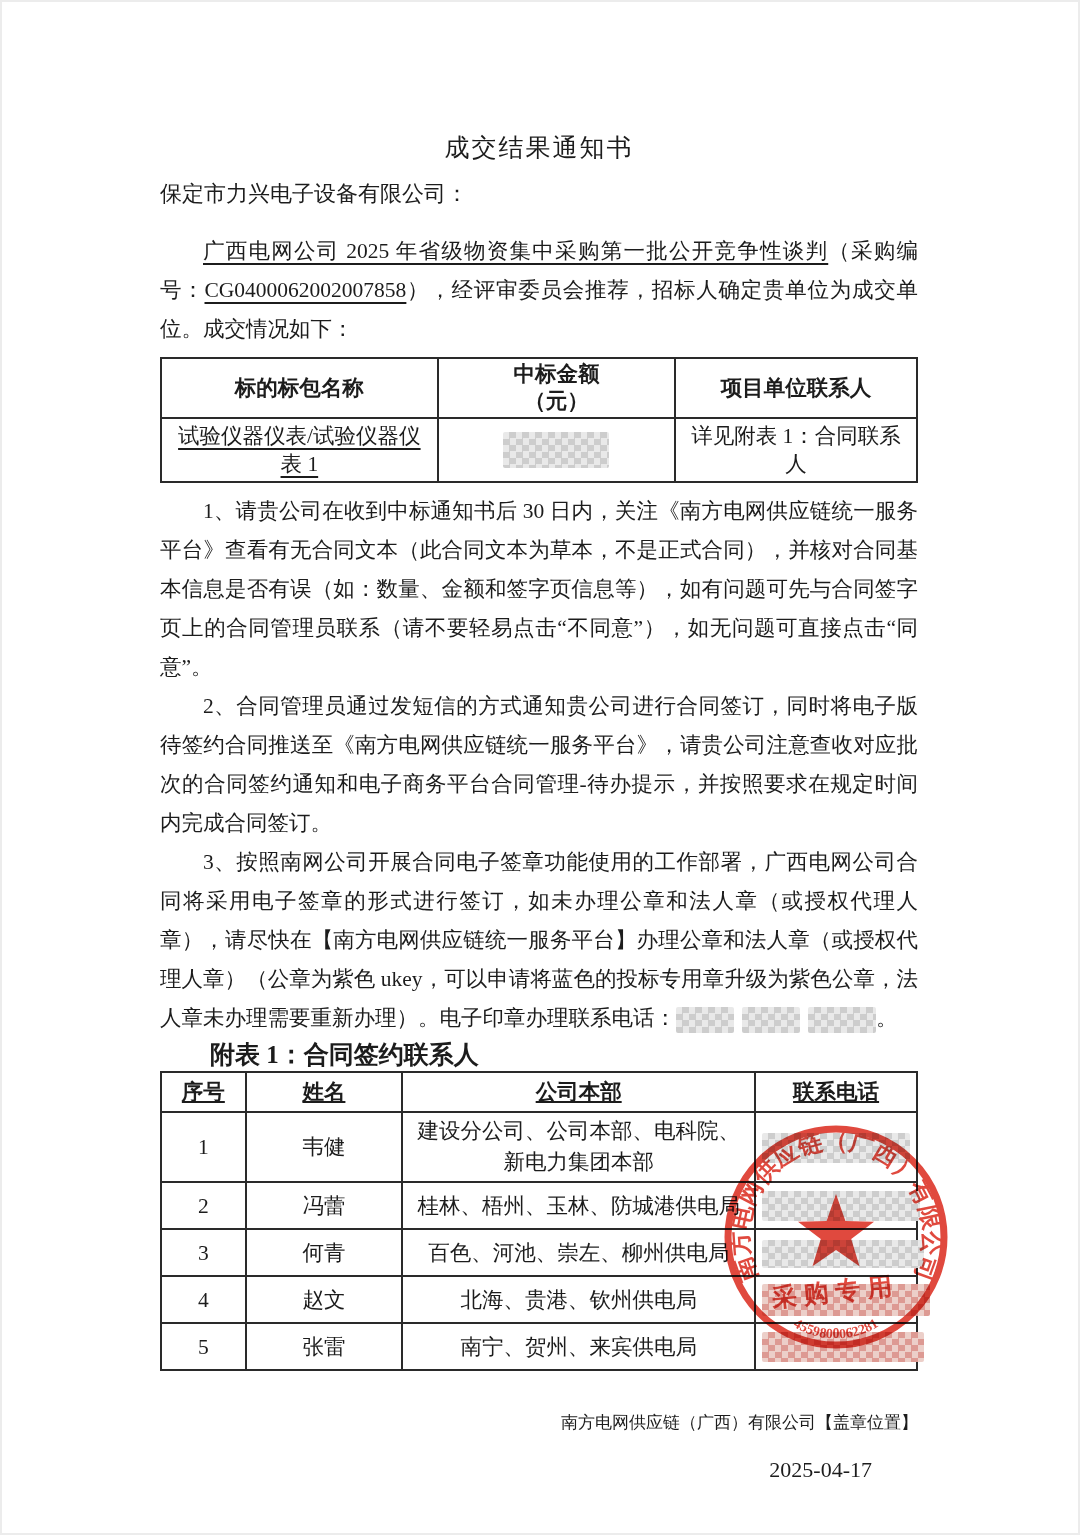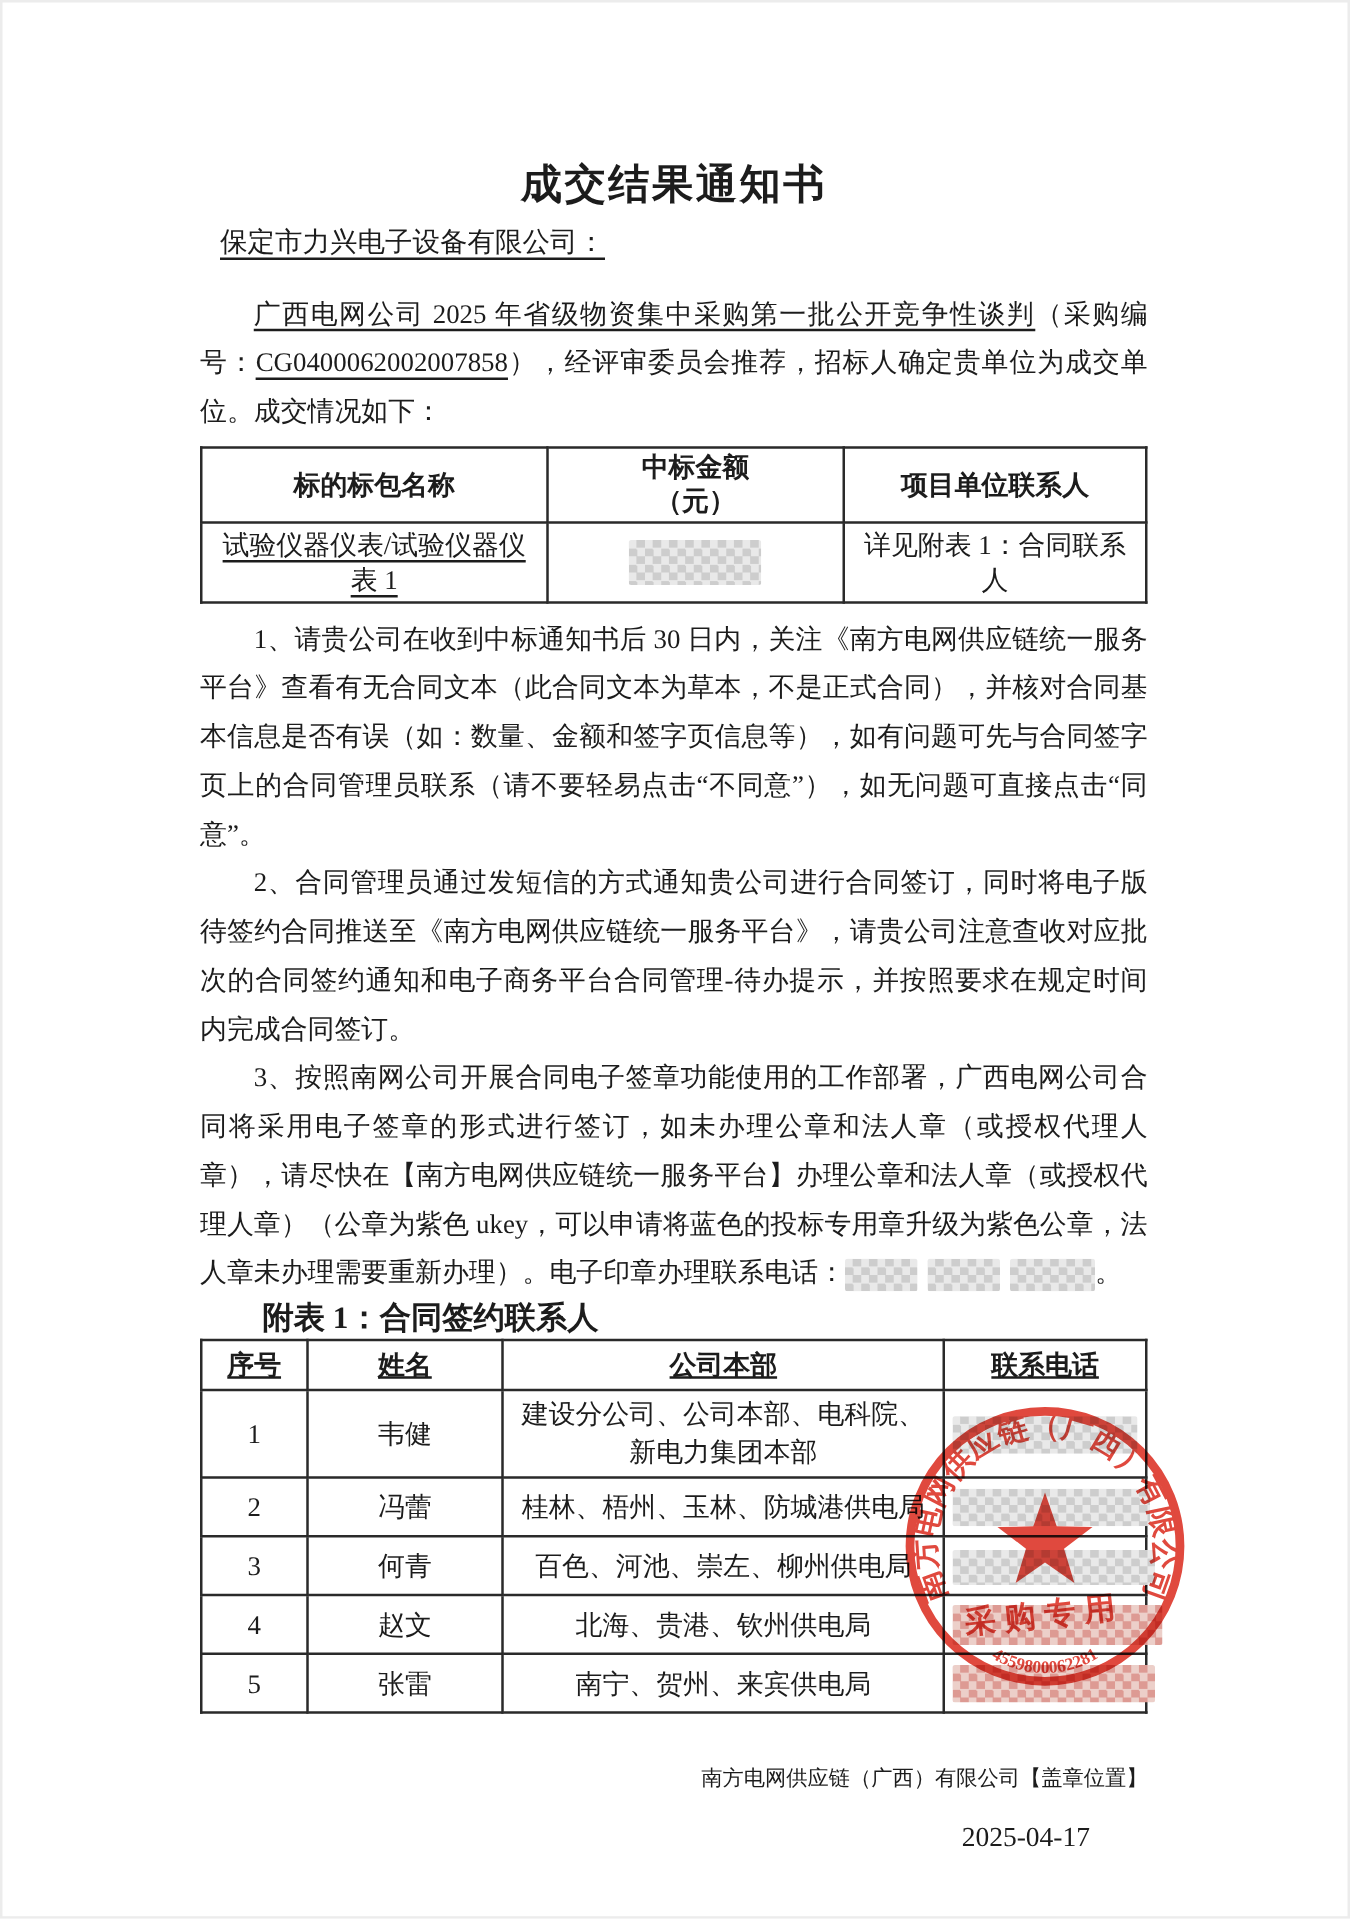--- a/index.html
+++ b/index.html
@@ -11,30 +11,28 @@
     overflow:hidden;
     font-family:"Liberation Serif", serif;
     color:#1c1c1c;
   }
   .content { position:absolute; left:160px; top:0; width:758px; }
 
   .doc-title {
     margin:124px 0 0 0;
     text-align:center;
     font-family:"Liberation Sans", sans-serif;
-    font-size:33px; font-weight:bold; letter-spacing:2px;
+    font-size:25px; font-weight:normal; letter-spacing:2px;
     line-height:46px;
   }
   .addressee {
     margin-top:8px;
     font-size:22px; line-height:32px;
-    text-decoration:underline;
     text-underline-offset:5px;
     text-decoration-thickness:1.5px;
-    margin-left:16px;
   }
   .body-par {
     margin:0; text-indent:2em; text-align:justify;
     font-size:21.5px; line-height:39px;
   }
   .intro { margin-top:22px; }
   .u { text-decoration:underline; text-underline-offset:5px; text-decoration-thickness:1.5px; }
 
   table { border-collapse:collapse; width:758px; table-layout:fixed; }
   table, th, td { border:2px solid #2a2a2a; }

